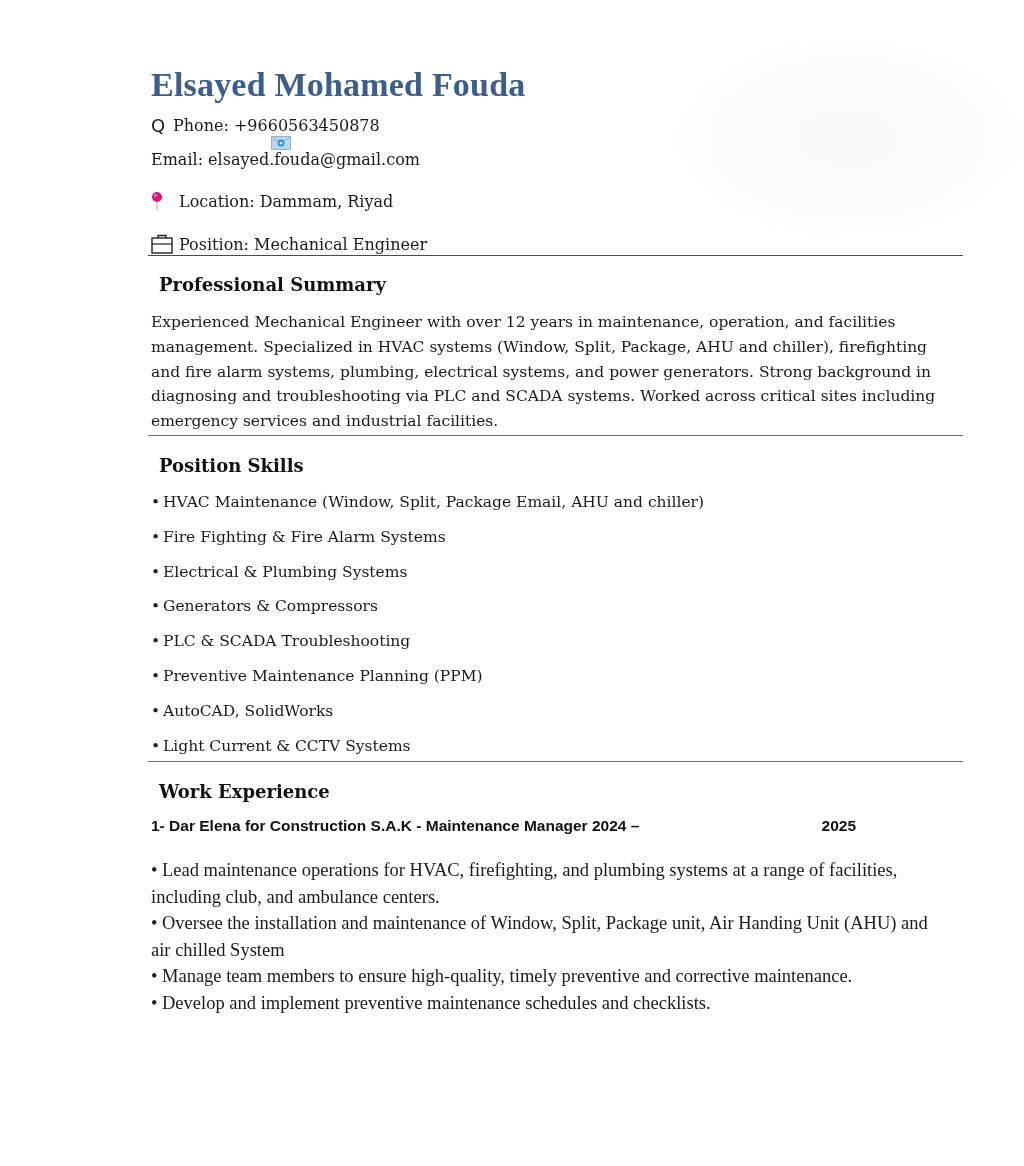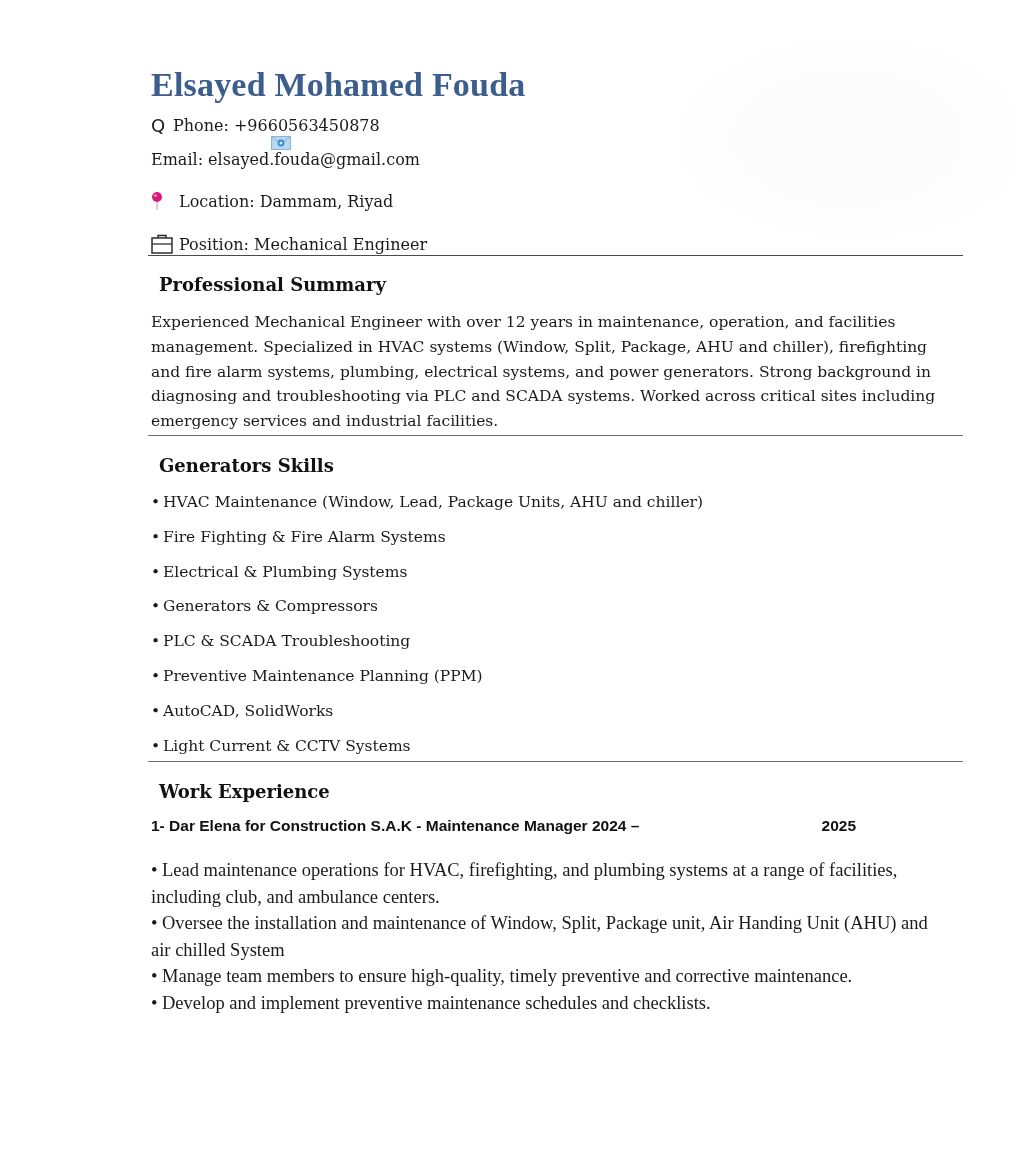--- a/index.html
+++ b/index.html
@@ -197,23 +197,23 @@
     <span>Position: Mechanical Engineer</span>
   </div>
 
   <div class="divider d1"></div>
 
   <h2 class="section-title st-summary">Professional Summary</h2>
   <p class="summary-text">Experienced Mechanical Engineer with over 12 years in maintenance, operation, and facilities management. Specialized in HVAC systems (Window, Split, Package, AHU and chiller), firefighting and fire alarm systems, plumbing, electrical systems, and power generators. Strong background in diagnosing and troubleshooting via PLC and SCADA systems. Worked across critical sites including emergency services and industrial facilities.</p>
 
   <div class="divider d2"></div>
 
-  <h2 class="section-title st-skills">Generators Skills</h2>
+  <h2 class="section-title st-skills">Position Skills</h2>
   <ul class="skills">
-    <li><span class="bullet">•</span><span>HVAC Maintenance (Window, Lead, Package Units, AHU and chiller)</span></li>
+    <li><span class="bullet">•</span><span>HVAC Maintenance (Window, Split, Package Email, AHU and chiller)</span></li>
     <li><span class="bullet">•</span><span>Fire Fighting &amp; Fire Alarm Systems</span></li>
     <li><span class="bullet">•</span><span>Electrical &amp; Plumbing Systems</span></li>
     <li><span class="bullet">•</span><span>Generators &amp; Compressors</span></li>
     <li><span class="bullet">•</span><span>PLC &amp; SCADA Troubleshooting</span></li>
     <li><span class="bullet">•</span><span>Preventive Maintenance Planning (PPM)</span></li>
     <li><span class="bullet">•</span><span>AutoCAD, SolidWorks</span></li>
     <li><span class="bullet">•</span><span>Light Current &amp; CCTV Systems</span></li>
   </ul>
 
   <div class="divider d3"></div>

